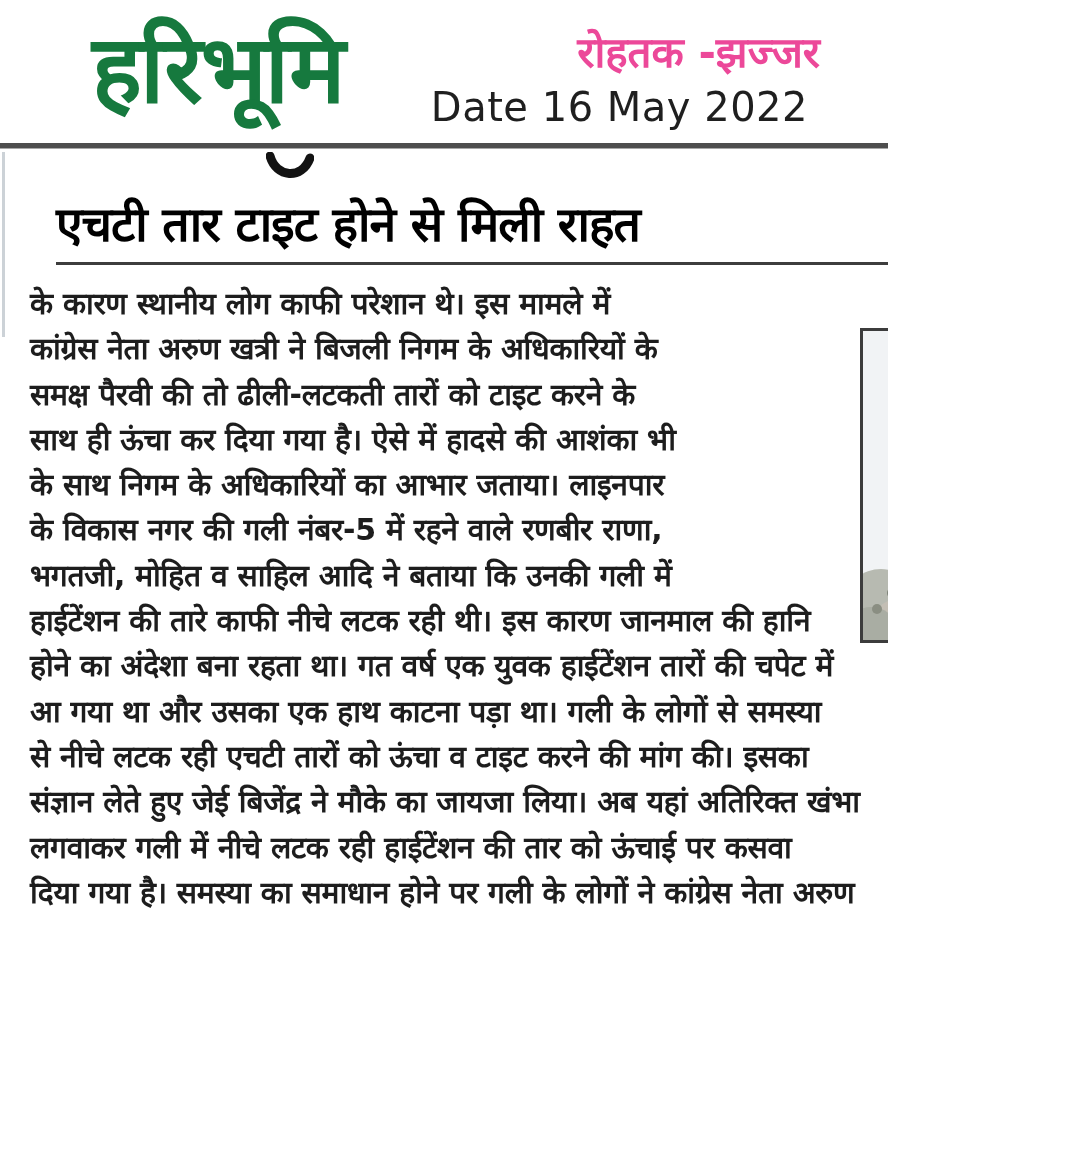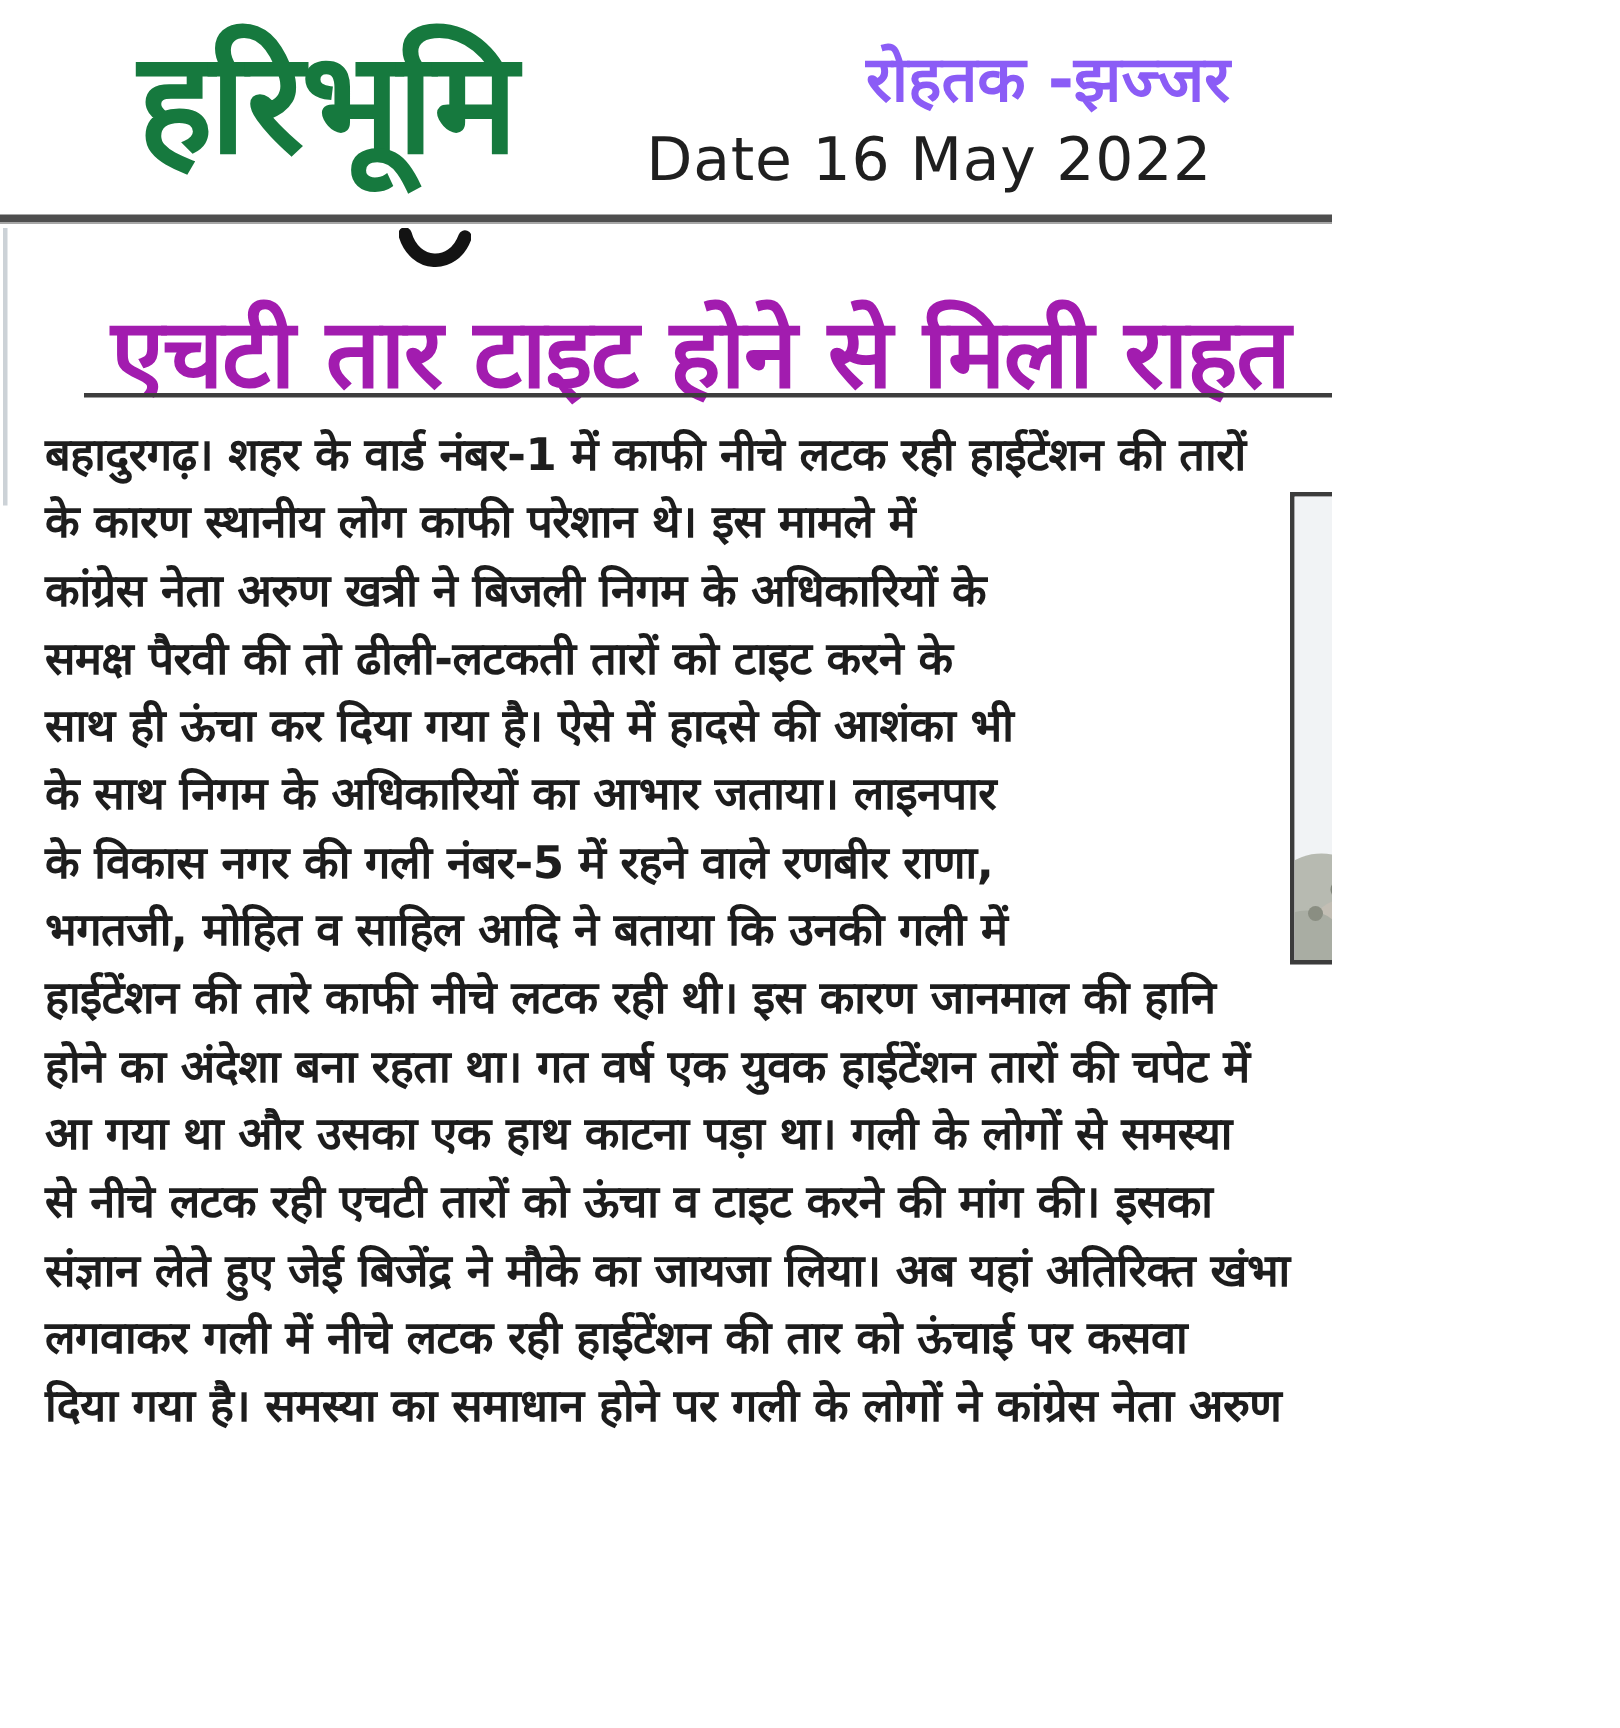--- a/index.html
+++ b/index.html
@@ -15,21 +15,21 @@
   
   .masthead {
     position:absolute; left:92px; top:14px;
     font-size:94px; font-weight:900;
     letter-spacing:-2px;
     line-height:1.2;
     color:#16793e;
   }
   .edition {
     position:absolute; top:22px; right:68px;
-    font-size:42px; font-weight:600; color:#8b5cf6;
+    font-size:42px; font-weight:600; color:#ec4899;
     letter-spacing:0px;
   }
   .dateline {
     position:absolute; top:84px; right:80px;
     font-size:40px; font-weight:500; color:#1f1f1f;
     letter-spacing:0.5px;
   }
   .header-divider {
     position:absolute; top:143px; left:0;
     width:1080px; height:6px;
@@ -42,23 +42,23 @@
     width:3px; height:185px;
     background:#ccd2d7;
   }
   
   .cropped-glyph {
     position:absolute; left:266px; top:152px;
     width:48px; height:30px;
   }
   
   .headline {
-    position:absolute; left:74px; top:190px;
-    font-size:64px; font-weight:900;
-    color:#a21caf; letter-spacing:-1px;
+    position:absolute; left:56px; top:190px;
+    font-size:48px; font-weight:900;
+    color:#000000; letter-spacing:-1px;
     white-space:nowrap;
   }
   .headline-rule {
     position:absolute; left:56px; top:262px;
     width:996px; height:3px;
     background:#3d3d3d;
   }
   .body-lines {
     position:absolute; left:30px; top:281px;
     width:1030px;
@@ -154,21 +154,20 @@
       <g>
         <rect x="104" y="286" width="48" height="7" fill="#596067"></rect>
         <rect x="108" y="293" width="6" height="16" fill="#596067"></rect>
         <rect x="128" y="293" width="6" height="16" fill="#596067"></rect>
         <rect x="144" y="293" width="6" height="16" fill="#596067"></rect>
       </g>
     </svg>
   </div>
 
   <div class="body-lines">
-      <div class="body-line">बहादुरगढ़। शहर के वार्ड नंबर-1 में काफी नीचे लटक रही हाईटेंशन की तारों</div>
       <div class="body-line">के कारण स्थानीय लोग काफी परेशान थे। इस मामले में</div>
       <div class="body-line">कांग्रेस नेता अरुण खत्री ने बिजली निगम के अधिकारियों के</div>
       <div class="body-line">समक्ष पैरवी की तो ढीली-लटकती तारों को टाइट करने के</div>
       <div class="body-line">साथ ही ऊंचा कर दिया गया है। ऐसे में हादसे की आशंका भी</div>
       <div class="body-line">के साथ निगम के अधिकारियों का आभार जताया। लाइनपार</div>
       <div class="body-line">के विकास नगर की गली नंबर-5 में रहने वाले रणबीर राणा,</div>
       <div class="body-line">भगतजी, मोहित व साहिल आदि ने बताया कि उनकी गली में</div>
       <div class="body-line">हाईटेंशन की तारे काफी नीचे लटक रही थी। इस कारण जानमाल की हानि</div>
       <div class="body-line">होने का अंदेशा बना रहता था। गत वर्ष एक युवक हाईटेंशन तारों की चपेट में</div>
       <div class="body-line">आ गया था और उसका एक हाथ काटना पड़ा था। गली के लोगों से समस्या</div>

